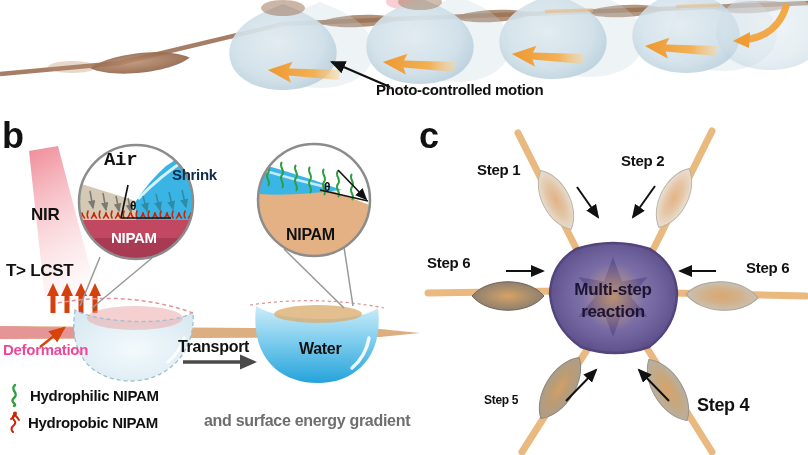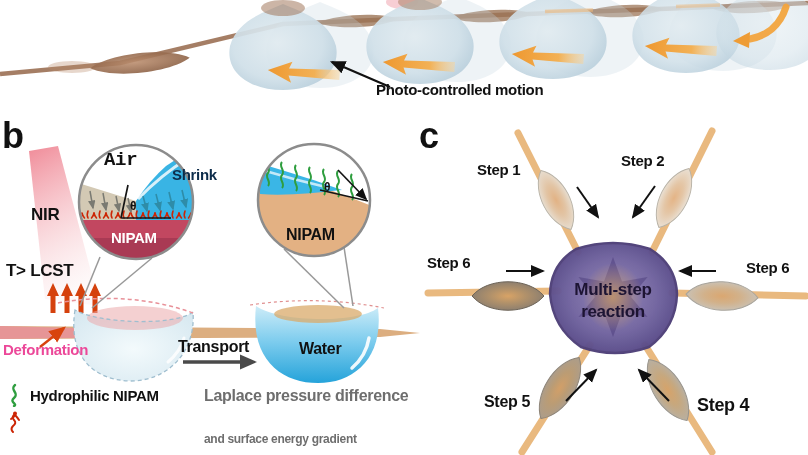--- a/index.html
+++ b/index.html
@@ -317,29 +317,29 @@
     <svg width="16" height="24">
       <path d="M9,2 C3,7 14,10 8,15 C3,19 12,21 8,23" fill="none" stroke="#2f9e3f" stroke-width="2.4" stroke-linecap="round"></path>
     </svg>
     <span class="lbl">Hydrophilic NIPAM</span>
   </div>
   <div class="legend-row" style="left:8px;top:410px;">
     <svg width="14" height="24">
       <path d="M7,4 q-4,3 -1,6 q3,3 -1,6 q-3,3 0,6 M3,9 q3,-2 4,-4 M11,10 q-2,-3 -4,-5" fill="none" stroke="#cc2505" stroke-width="2" stroke-linecap="round"></path>
       <circle cx="7" cy="3.5" r="2" fill="#cc2505"></circle>
     </svg>
+    <span class="lbl">Hydropobic NIPAM</span>
   </div>
 
-  <div class="t gray" style="left:204px;top:388px;font-size:16px;">Laplace pressure difference</div>
-  <div class="t gray" style="left:204px;top:413px;font-size:12px;margin-top:20px;">and surface energy gradient</div>
+  <div class="t gray" style="left:204px;top:413px;font-size:16px;">and surface energy gradient</div>
 
   <div class="t panel-label" style="left:419px;top:118px;">c</div>
   <div class="t center-label" style="left:558px;top:303px;">reaction</div>
   <div class="t center-label" style="left:558px;top:281px;">Multi-step</div>
 
   <div class="t" style="left:477px;top:162px;font-size:15px;">Step 1</div>
   <div class="t" style="left:621px;top:153px;font-size:15px;">Step 2</div>
   <div class="t" style="left:746px;top:260px;font-size:15px;">Step 6</div>
   <div class="t" style="left:697px;top:396px;font-size:18px;">Step 4</div>
-  <div class="t" style="left:484px;top:394px;font-size:16px;">Step 5</div>
+  <div class="t" style="left:484px;top:394px;font-size:12px;">Step 5</div>
   <div class="t" style="left:427px;top:255px;font-size:15px;">Step 6</div>
 
 </div>
 
 </body></html>

